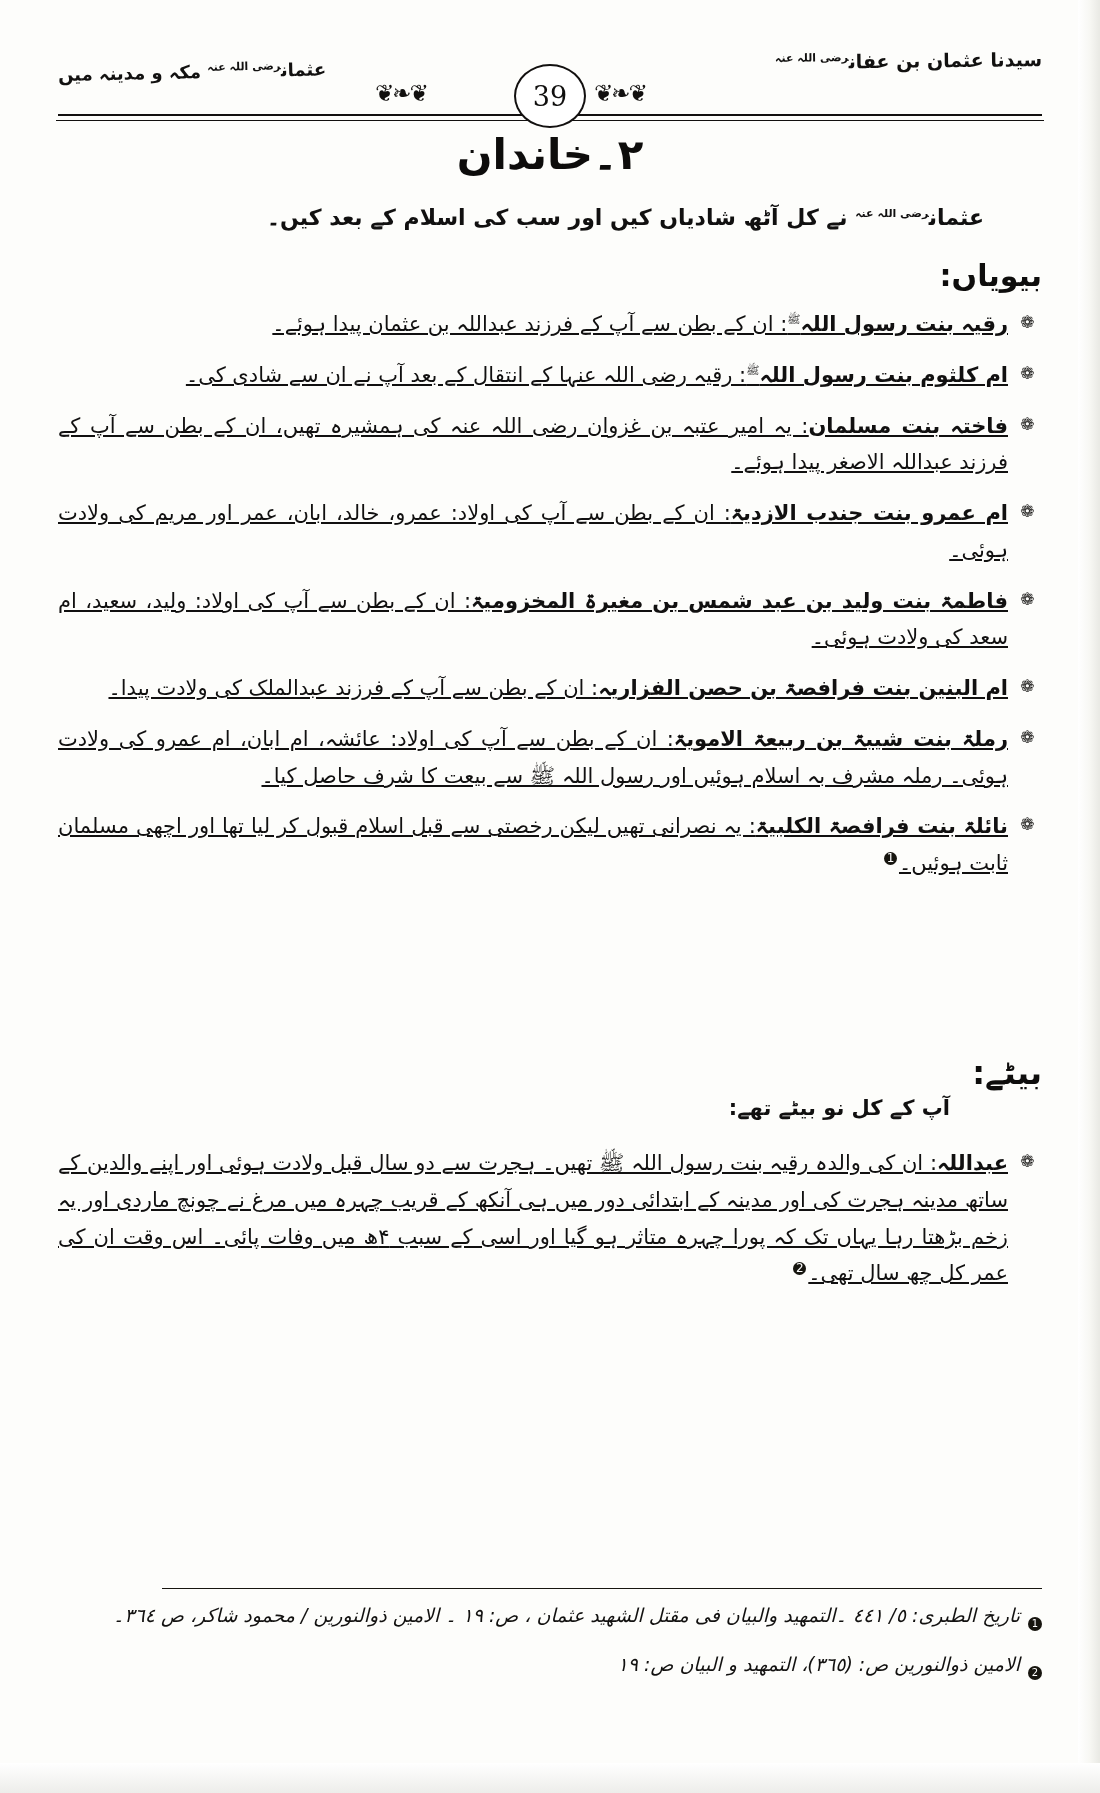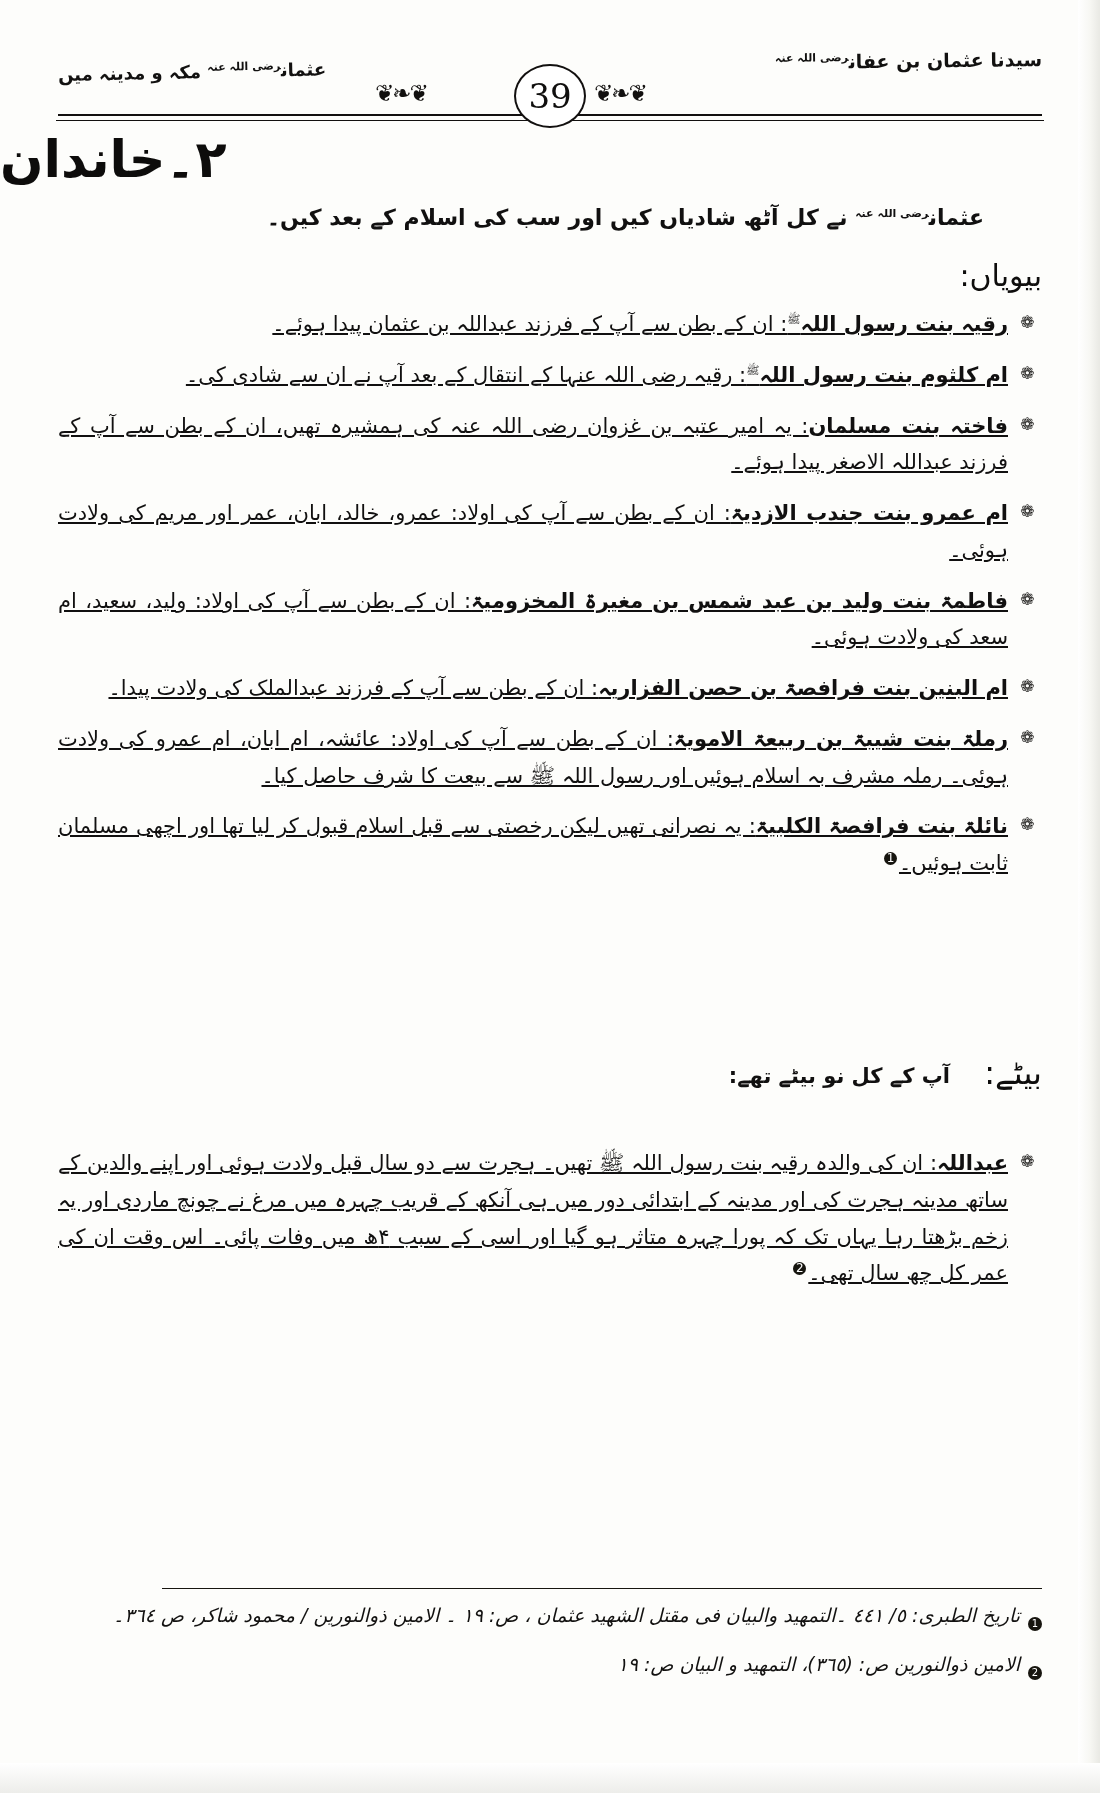--- a/index.html
+++ b/index.html
@@ -99,42 +99,42 @@
     border: 2.4px solid #12100f;
     border-radius: 50%;
     background: #ffffff;
     display: flex;
     align-items: center;
     justify-content: center;
     z-index: 3;
   }
   .page-number-badge span {
     font-family: "DejaVu Serif", serif;
-    font-size: 34px;
+    font-size: 27px;
     color: #100f0e;
   }
   .orn {
     position: absolute;
     top: 40px;
     font-size: 23px;
     letter-spacing: -2px;
     color: #12100f;
     line-height: 1;
     z-index: 2;
   }
   .orn-left  { left: 50%; margin-left: -175px; }
   .orn-right { left: 50%; margin-left:   44px; }
 
   
   .chapter-title {
     position: absolute;
     top: 130px;
     left: 0; right: 0;
-    text-align: left;
-    font-size: 51px;
+    text-align: center;
+    font-size: 42px;
     font-weight: 700;
     color: #0d0c0b;
     letter-spacing: 1px;
   }
 
   .intro-line {
     position: absolute;
     top: 200px;
     right: 116px;
     left: 240px;
@@ -143,21 +143,21 @@
     font-weight: 700;
     line-height: 1.6;
     color: #111010;
   }
   .intro-line .hon { font-size: 11px; vertical-align: super; }
 
   
   .section-heading {
     position: absolute;
     font-size: 30px;
-    font-weight: 400;
+    font-weight: 700;
     color: #0e0d0c;
     white-space: nowrap;
   }
   .sh-wives { top: 258px; right: 58px; }
   .sh-sons  { top: 1054px; right: 58px; font-size: 32px; }
 
   
   .list-block {
     position: absolute;
     right: 58px;
@@ -205,21 +205,21 @@
     line-height: 13px;
     border-radius: 50%;
     background: #16150f;
     color: #fff;
     text-align: center;
     margin: 0 2px;
   }
 
   .sons-lead {
     position: absolute;
-    top: 1064px;
+    top: 1096px;
     right: 150px;
     font-size: 21px;
     font-weight: 700;
     color: #111010;
     margin-left: 36px;
   }
 
   
   .footnote-rule {
     position: absolute;

